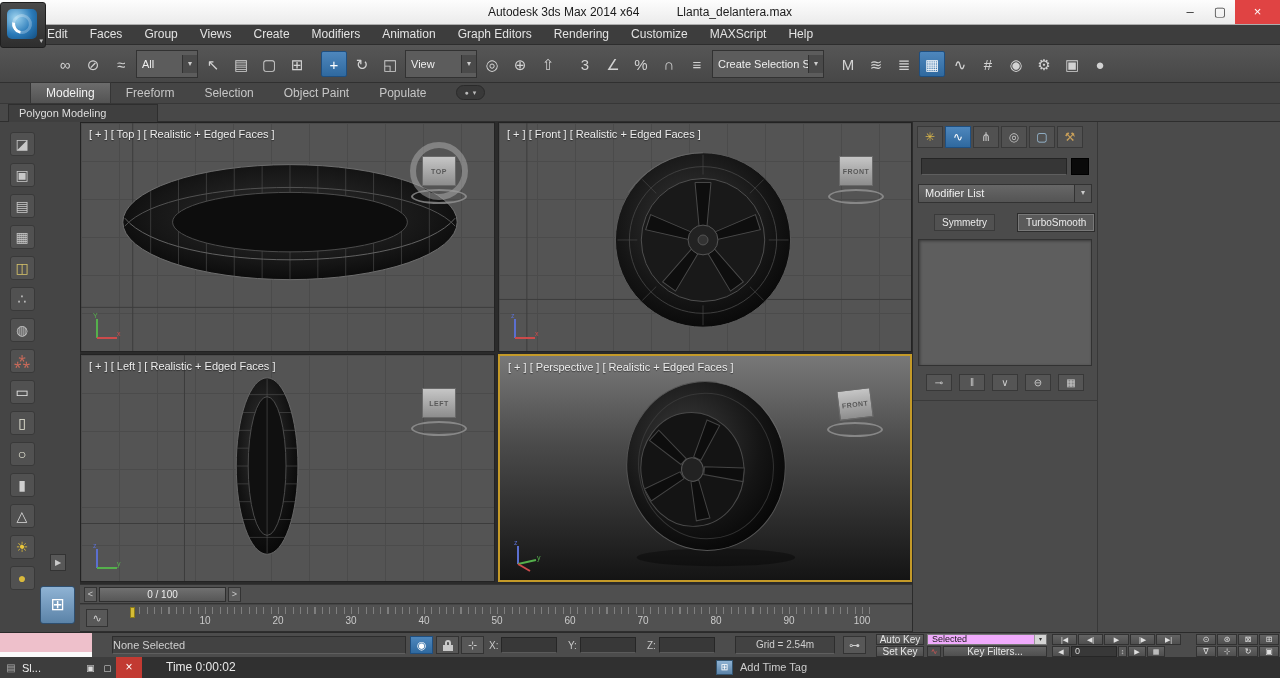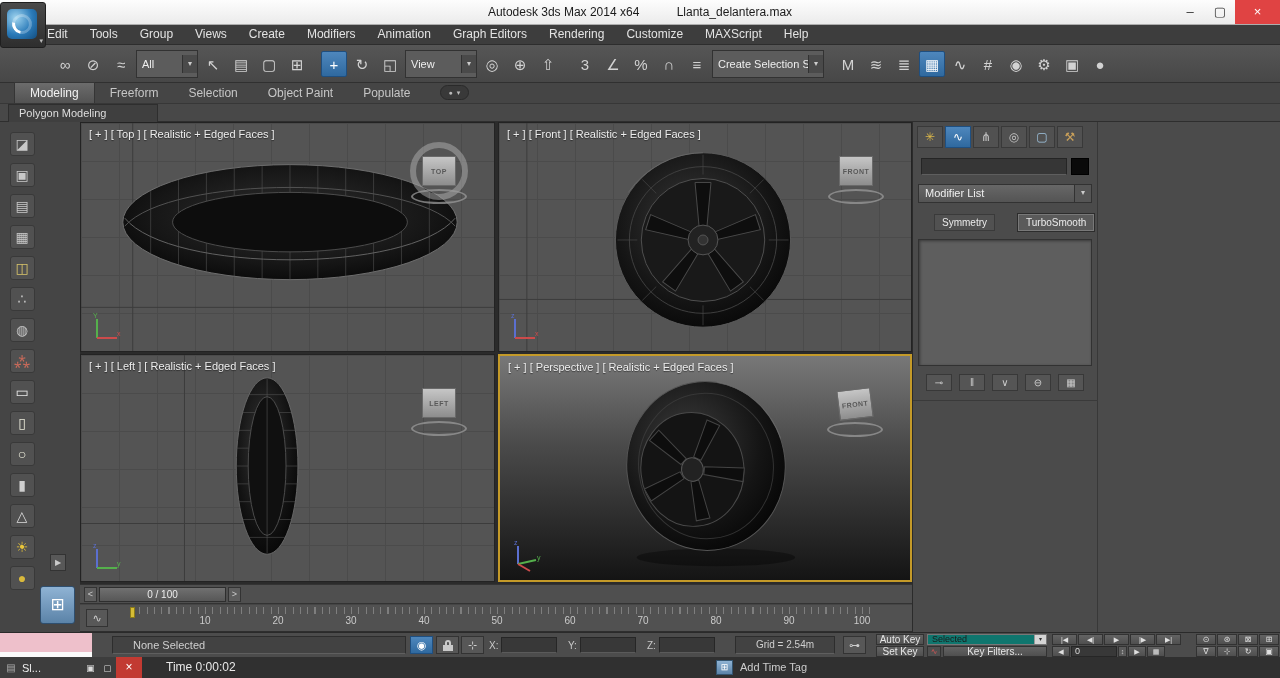--- a/index.html
+++ b/index.html
@@ -25,21 +25,21 @@
 
 #main-toolbar{left:0;top:45px;width:1280px;height:38px;background:linear-gradient(#565656,#474747);border-bottom:1px solid #303030;display:flex;align-items:center;gap:2px;padding-left:52px;}
 .tb-icon{width:26px;height:26px;line-height:25px;text-align:center;font-size:15px;color:#d2d2d2;border:1px solid transparent;border-radius:2px;flex:0 0 auto;}
 .tb-active{background:linear-gradient(#4e87bd,#2f699f);border-color:#1f4f80;color:#fff;}
 .tb-select{height:28px;background:#5c5c5c;border:1px solid #323232;display:flex;align-items:center;justify-content:space-between;font-size:11px;color:#eee;padding-left:5px;flex:0 0 auto;}
 .tb-select-text{white-space:nowrap;overflow:hidden;}
 .tb-select-arrow{width:15px;height:18px;background:#4a4a4a;border-left:1px solid #323232;text-align:center;line-height:17px;font-size:8px;color:#ccc;flex:0 0 auto;}
 .tb-sep{width:7px;height:26px;flex:0 0 auto;}
 
 
-#ribbon-tabs{left:0;top:83px;width:1280px;height:21px;background:#454545;border-bottom:1px solid #373737;display:flex;padding-left:14px;align-items:flex-end;}
+#ribbon-tabs{left:0;top:83px;width:1280px;height:21px;background:#454545;border-bottom:1px solid #373737;display:flex;padding-left:30px;align-items:flex-end;}
 .rtab{padding:0 15px;line-height:20px;font-size:12px;color:#c6c6c6;}
 .rtab-active{background:linear-gradient(#6c6c6c,#535353);color:#f2f2f2;border:1px solid #353535;border-bottom:none;}
 .rtab-min{margin-left:14px;margin-bottom:3px;height:15px;background:#393939;border:1px solid #2a2a2a;border-radius:8px;display:flex;align-items:center;gap:4px;padding:0 8px;font-size:7px;color:#bbb;}
 #ribbon-row{left:0;top:104px;width:1280px;height:18px;background:#484848;border-bottom:1px solid #2e2e2e;}
 #ribbon-panel-tab{position:absolute;left:8px;top:0;width:150px;height:18px;background:#3f3f3f;border:1px solid #2e2e2e;border-bottom:none;font-size:11px;color:#dedede;line-height:17px;padding-left:10px;}
 
 
 #main{left:0;top:122px;width:1280px;height:510px;background:#454545;}
 #left-toolbar{position:absolute;left:4px;top:10px;width:36px;display:flex;flex-direction:column;gap:7px;align-items:center;}
 .ls-icon{width:25px;height:24px;line-height:23px;text-align:center;font-size:14px;color:#c9c9c9;background:#515151;border:1px solid #393939;border-radius:3px;}
@@ -90,35 +90,35 @@
 #stack-box{position:absolute;left:5px;top:117px;width:174px;height:127px;background:#5e5e5e;border:1px solid #323232;box-shadow:inset 1px 1px 3px rgba(0,0,0,.4);}
 #stack-tools-row{position:absolute;left:5px;top:252px;width:174px;display:flex;gap:7px;justify-content:center;}
 .cp-tool{width:26px;height:17px;background:#555;border:1px solid #383838;text-align:center;line-height:15px;font-size:10px;color:#ccc;}
 #cp-div{position:absolute;left:0;top:278px;width:185px;border-top:1px solid #3a3a3a;}
 #dock-empty{position:absolute;left:186px;top:0;width:182px;height:510px;background:#4b4b4b;}
 
 
 #status-bar{left:0;top:632px;width:1280px;height:25px;background:#4c4c4c;border-top:1px solid #2a2a2a;font-size:10px;z-index:10;}
 #listener-pink{position:absolute;left:0;top:0;width:92px;height:19px;background:#eec0cb;}
 #listener-white{position:absolute;left:0;top:19px;width:92px;height:6px;background:#fbfbfb;}
-#sel-text{position:absolute;left:112px;top:3px;width:294px;height:18px;background:#424242;border:1px solid #2d2d2d;border-bottom-color:#5f5f5f;line-height:16px;padding-left:20px;color:#cfcfcf;font-size:11px;}
+#sel-text{position:absolute;left:112px;top:3px;width:294px;height:18px;background:#424242;border:1px solid #2d2d2d;border-bottom-color:#5f5f5f;line-height:16px;padding-left:0;color:#cfcfcf;font-size:11px;}
 .sb-icon{position:absolute;top:3px;width:23px;height:18px;background:#575757;border:1px solid #333;text-align:center;line-height:16px;color:#ccc;font-size:11px;}
 #isolate-btn{left:410px;background:linear-gradient(#4e87bd,#2f699f);border-color:#1f4f80;color:#fff;}
 #lock-btn{left:436px;}
 #abs-btn{left:461px;}
 .lock-body{position:absolute;left:6px;top:8px;width:10px;height:6px;background:#c9c9c9;}
 .lock-shackle{position:absolute;left:8px;top:3px;width:6px;height:6px;border:2px solid #c9c9c9;border-bottom:none;border-radius:4px 4px 0 0;}
 .coord-label{position:absolute;top:7px;font-size:10px;color:#c9c9c9;}
 .coord-input{position:absolute;top:4px;width:56px;height:16px;background:#383838;border:1px solid #262626;border-bottom-color:#5a5a5a;color:#ddd;font-size:10px;line-height:14px;padding-left:3px;}
 #grid-box{position:absolute;left:735px;top:3px;width:100px;height:18px;background:#424242;border:1px solid #2d2d2d;border-bottom-color:#5f5f5f;text-align:center;line-height:16px;color:#cfcfcf;}
 #key-btn{left:843px;}
 .mini-btn{position:absolute;height:11px;background:linear-gradient(#636363,#4f4f4f);border:1px solid #323232;font-size:10px;color:#e6e6e6;text-align:center;line-height:9px;}
 #autokey{left:876px;top:1px;width:48px;}
 #setkey{left:876px;top:13px;width:48px;}
-#sel-dd{position:absolute;left:927px;top:1px;width:120px;height:11px;background:#0f766e;border:1px solid #777;color:#1a1a1a;font-size:9px;line-height:9px;padding-left:4px;}
+#sel-dd{position:absolute;left:927px;top:1px;width:120px;height:11px;background:#f0abfc;border:1px solid #777;color:#1a1a1a;font-size:9px;line-height:9px;padding-left:4px;}
 #sel-dd .dd-arrow{position:absolute;right:0;top:0;width:12px;height:9px;background:#d5d5d5;border-left:1px solid #999;text-align:center;font-size:6px;line-height:9px;color:#333;}
 #kf-curve{position:absolute;left:927px;top:13px;width:14px;height:11px;background:#4f4f4f;border:1px solid #323232;color:#d55;font-size:8px;text-align:center;line-height:9px;}
 #keyfilters{left:943px;top:13px;width:104px;}
 #transport-top-row{position:absolute;left:1052px;top:1px;display:flex;gap:1px;}
 #transport-bottom-row{position:absolute;left:1052px;top:13px;display:flex;gap:1px;align-items:center;}
 .tr-btn{width:25px;height:11px;background:linear-gradient(#636363,#4f4f4f);border:1px solid #323232;font-size:7px;line-height:9px;text-align:center;color:#e0e0e0;}
 .tr-sm{width:18px;}
 #frame-field{width:46px;height:11px;background:#383838;border:1px solid #262626;font-size:9px;color:#ddd;line-height:9px;padding-left:3px;}
 #frame-spin{width:9px;height:11px;background:#5a5a5a;border:1px solid #333;font-size:7px;line-height:9px;text-align:center;color:#ccc;}
 #nav-top,#nav-bottom{position:absolute;display:flex;gap:1px;}
@@ -150,21 +150,21 @@
   <div class="wb">▢</div>
   <div class="wb wb-close">×</div>
 </div>
 <div id="app-button" class="abs">
   <div id="logo-swirl"></div>
   <span id="logo-arrow">▾</span>
 </div>
 
 <div id="menu-bar" class="abs">
     <div class="menu-item">Edit</div>
-    <div class="menu-item">Tools</div>
+    <div class="menu-item">Faces</div>
     <div class="menu-item">Group</div>
     <div class="menu-item">Views</div>
     <div class="menu-item">Create</div>
     <div class="menu-item">Modifiers</div>
     <div class="menu-item">Animation</div>
     <div class="menu-item">Graph Editors</div>
     <div class="menu-item">Rendering</div>
     <div class="menu-item">Customize</div>
     <div class="menu-item">MAXScript</div>
     <div class="menu-item">Help</div>

